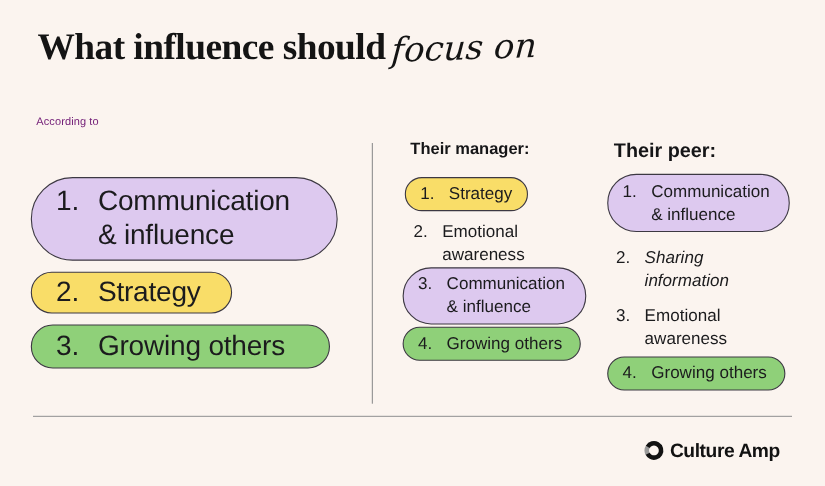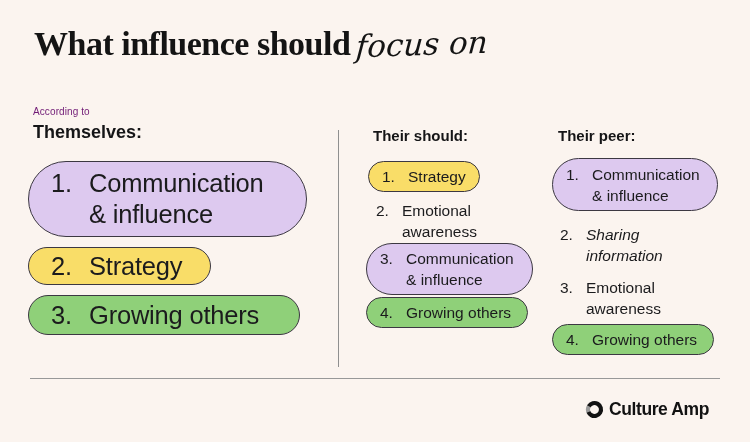--- a/index.html
+++ b/index.html
@@ -29,21 +29,21 @@
   }
 
   
   .eyebrow {
     position: absolute; left: 33px; top: 106px;
     font-size: 10px; color: #701a75; letter-spacing: 0.1px;
   }
   .col-header { position: absolute; font-weight: 700; color: #151517; }
   .col-header.self { left: 33px; top: 122px; font-size: 18px; }
   .col-header.manager { left: 373px; top: 127px; font-size: 15px; }
-  .col-header.peer { left: 558px; top: 127px; font-size: 15px; }
+  .col-header.peer { left: 558px; top: 127px; font-size: 18px; }
 
   
   .item { display: flex; align-items: center; position: absolute; }
   .item .inner { display: flex; }
   .num { flex: none; margin-right: 8px; }
   .pill { border: 1.5px solid #3C3842; }
   .purple { background: #DDC9EF; }
   .yellow { background: #F9DD68; }
   .green  { background: #8FD079; }
 
@@ -84,22 +84,21 @@
   }
 </style>
 </head>
 <body>
 
 <div class="canvas">
 
   <h1 class="title"><span>What influence should</span><span class="accent">focus on</span></h1>
 
   <div class="eyebrow">According to</div>
-  <div class="col-header self">Themselves:</div>
-  <div class="col-header manager">Their should:</div>
+  <div class="col-header manager">Their manager:</div>
   <div class="col-header peer">Their peer:</div>
 
   <div class="item pill c1 p1 purple">
     <span class="inner">
         <span class="num">1.</span>
         <span class="label">Communication &amp; influence</span>
       </span>
   </div>
   <div class="item pill c1 p2 yellow">
     <span class="inner">

